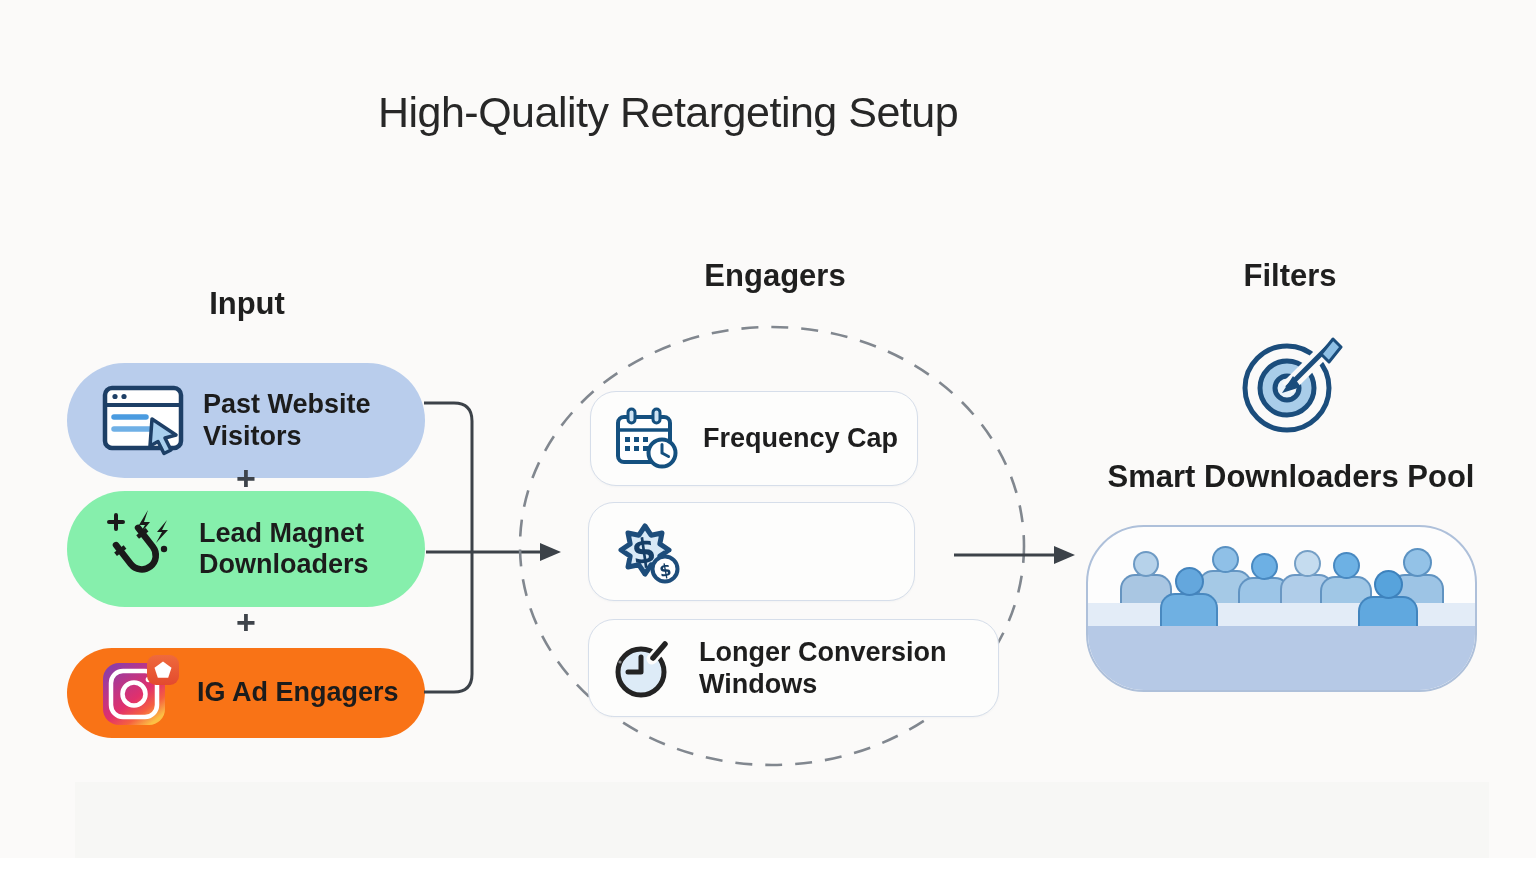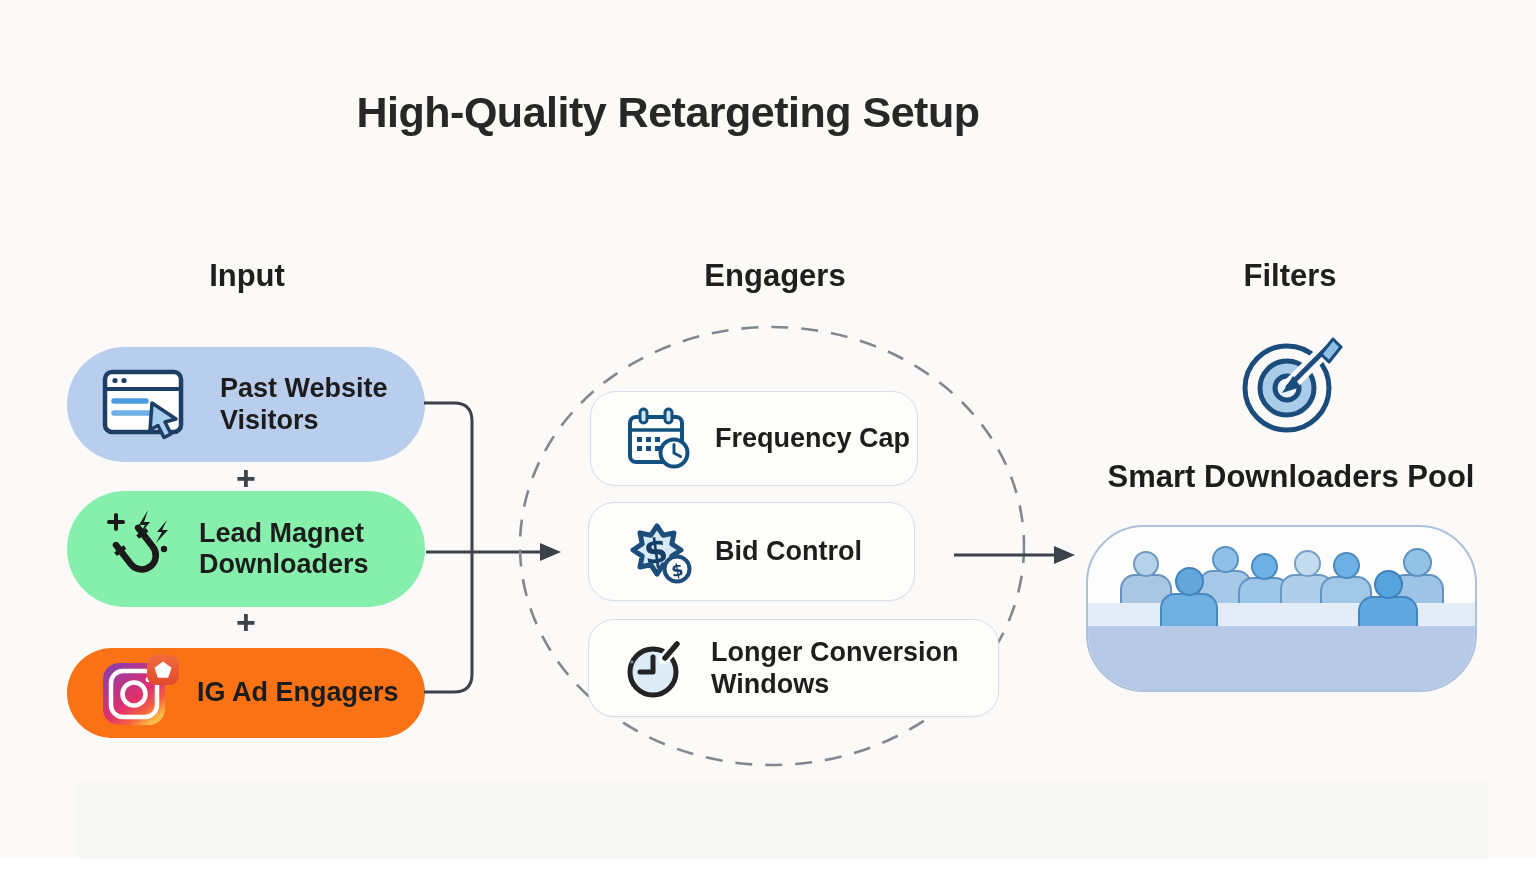--- a/index.html
+++ b/index.html
@@ -7,56 +7,56 @@
     width:1536px;height:874px;position:relative;overflow:hidden;
     background:#fbfaf9;
     font-family:"Liberation Sans","DejaVu Sans",sans-serif;
     color:#222;
   }
   .bg-band{position:absolute;left:75px;top:782px;width:1414px;height:76px;background:#f7f7f5;}
   .bg-bottom{position:absolute;left:0;top:858px;width:1536px;height:16px;background:#ffffff;}
 
   .title{
     position:absolute;left:0;top:88px;width:1336px;text-align:center;
-    font-size:43px;font-weight:700;letter-spacing:-0.5px;color:#272727;
+    font-size:43px;font-weight:400;letter-spacing:-0.5px;color:#272727;
   }
   .col-header{
     position:absolute;top:258px;width:220px;text-align:center;
     font-size:31px;font-weight:700;color:#1f1f1f;
   }
-  .hdr-input{left:137px;}
+  .hdr-input{left:137px;margin-top:28px;}
   .hdr-filters{left:665px;}
   .hdr-output{left:1180px;}
 
   
   .pill{
     position:absolute;left:67px;width:358px;border-radius:60px;
     display:flex;align-items:center;padding-left:34px;box-sizing:border-box;gap:16px;
   }
-  .pill-1{top:347px;height:115px;justify-content:space-between;}
+  .pill-1{top:363px;height:115px;}
   .pill-2{top:491px;height:116px;}
   .pill-3{top:648px;height:90px;border-radius:46px;}
   .pill-label{
     font-size:27px;font-weight:600;line-height:1.16;color:#1c1c1c;width:205px;
   }
   .pill-icon{flex:0 0 auto;display:flex;align-items:center;justify-content:center;}
   .plus{
     position:absolute;left:67px;width:358px;text-align:center;
     font-size:34px;font-weight:600;color:#3e434a;line-height:1;
   }
   .plus-1{top:461px;}
   .plus-2{top:605px;}
 
   
   .connector-svg{position:absolute;}
 
   
   .filter-box{
     position:absolute;background:#fdfdfc;border:1.5px solid #d6deea;border-radius:26px;
-    display:flex;align-items:center;padding-left:36px;box-sizing:border-box;gap:22px;
+    display:flex;align-items:center;padding-left:24px;box-sizing:border-box;gap:22px;
     box-shadow:0 1px 2px rgba(90,110,140,0.05);
   }
   .fbox-1{left:590px;top:391px;width:328px;height:95px;}
   .fbox-2{left:588px;top:502px;width:327px;height:99px;}
   .fbox-3{left:588px;top:619px;width:411px;height:98px;}
   .filter-label{font-size:27px;font-weight:600;color:#1e1e1e;line-height:1.2;width:280px;}
 
   
   .output-label{
     position:absolute;left:1066px;top:459px;width:450px;text-align:center;
@@ -182,21 +182,20 @@
 
 <div class="filter-box fbox-2">
   <span class="pill-icon">
     <svg width="68" height="68" viewBox="0 0 68 68">
       <path d="M56 32 L46.8 38.1 L49 49 L38.1 46.8 L32 56 L25.9 46.8 L15 49 L17.2 38.1 L8 32 L17.2 25.9 L15 15 L25.9 17.2 L32 8 L38.1 17.2 L49 15 L46.8 25.9 Z" fill="#d8e9f6" stroke="#1d4d7b" stroke-width="5" stroke-linejoin="round"></path>
       <text x="31" y="45" font-size="34" font-weight="bold" fill="#153e66" text-anchor="middle" font-family="'DejaVu Sans',sans-serif" transform="rotate(-8 31 34)">$</text>
       <circle cx="52" cy="51" r="12.5" fill="#ffffff" stroke="#1d4d7b" stroke-width="4"></circle>
       <text x="52" y="58" font-size="17" font-weight="bold" fill="#153e66" text-anchor="middle" font-family="'DejaVu Sans',sans-serif" transform="rotate(-10 52 51)">$</text>
     </svg>
   </span>
-  <span class="filter-label">Bid Control</span>
 </div>
 
 <div class="filter-box fbox-3">
   <span class="pill-icon">
     <svg width="64" height="64" viewBox="0 0 64 64">
       <circle cx="28" cy="36" r="23" fill="#ddebf7" stroke="#232323" stroke-width="5"></circle>
       <path d="M28 36 V21 M28 36 H15" stroke="#232323" stroke-width="5" stroke-linecap="round" fill="none"></path>
       <line x1="39" y1="23" x2="53" y2="7" stroke="#fdfdfc" stroke-width="11" stroke-linecap="round"></line>
       <line x1="40" y1="22" x2="52" y2="8" stroke="#232323" stroke-width="5.5" stroke-linecap="round"></line>
       <circle cx="7" cy="26" r="1.6" fill="#8a8a8a"></circle>

